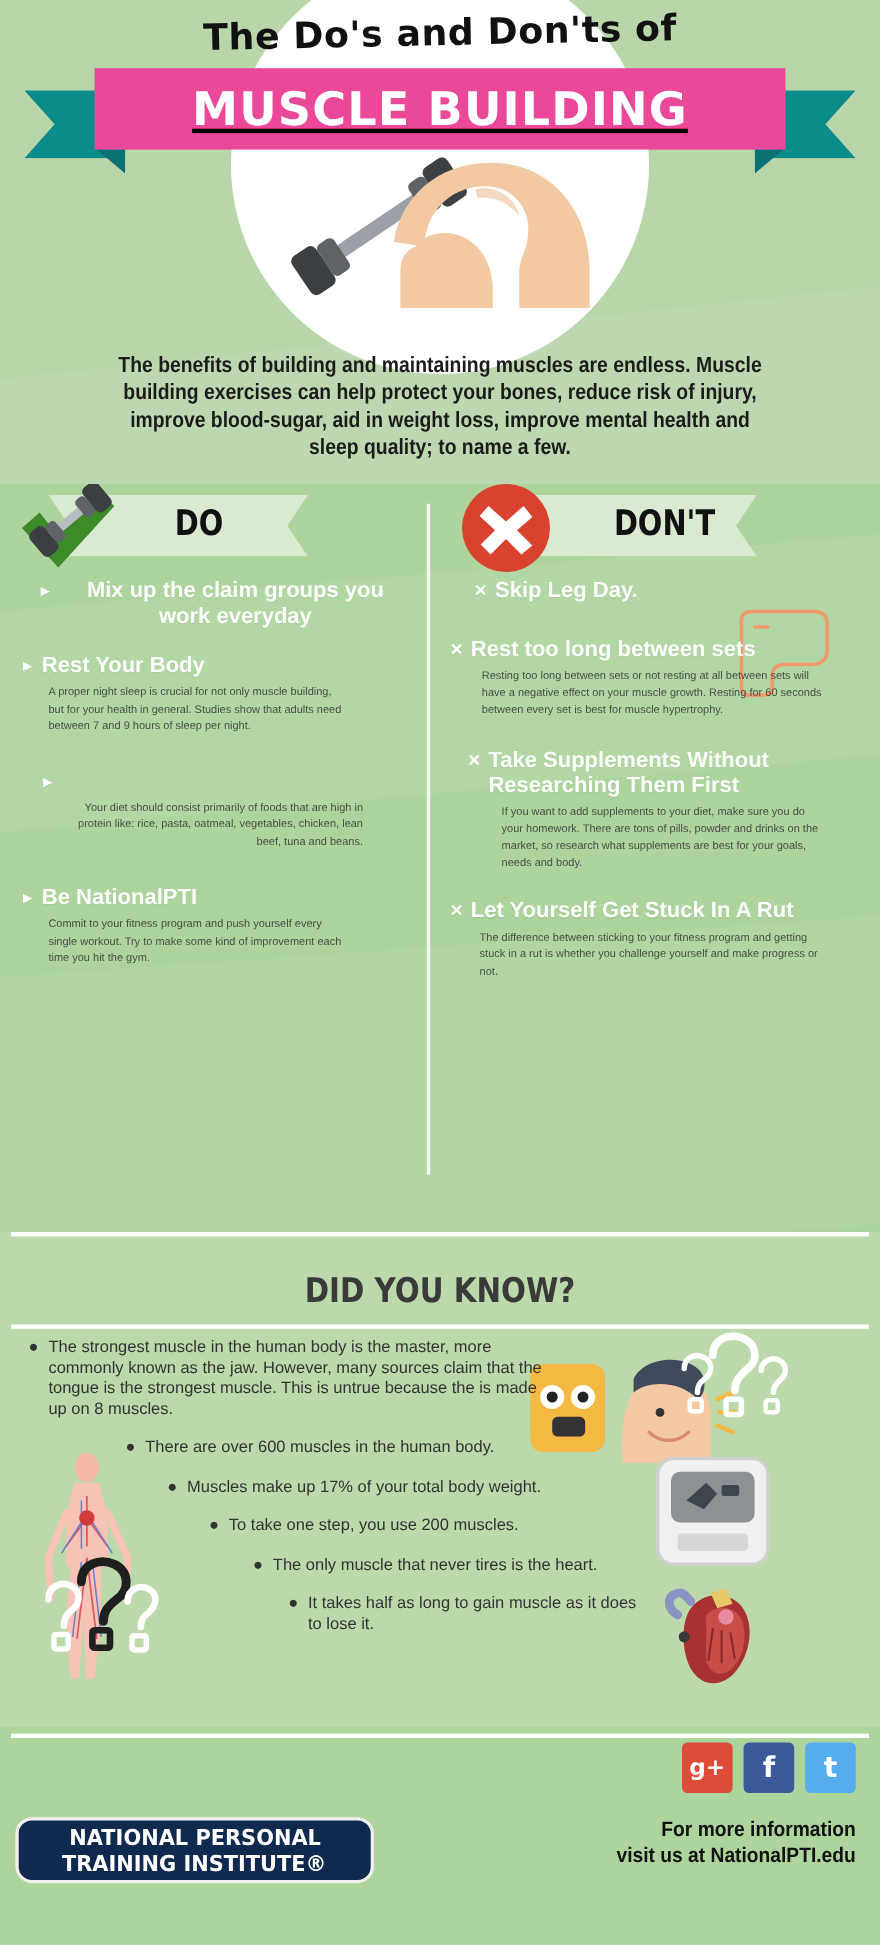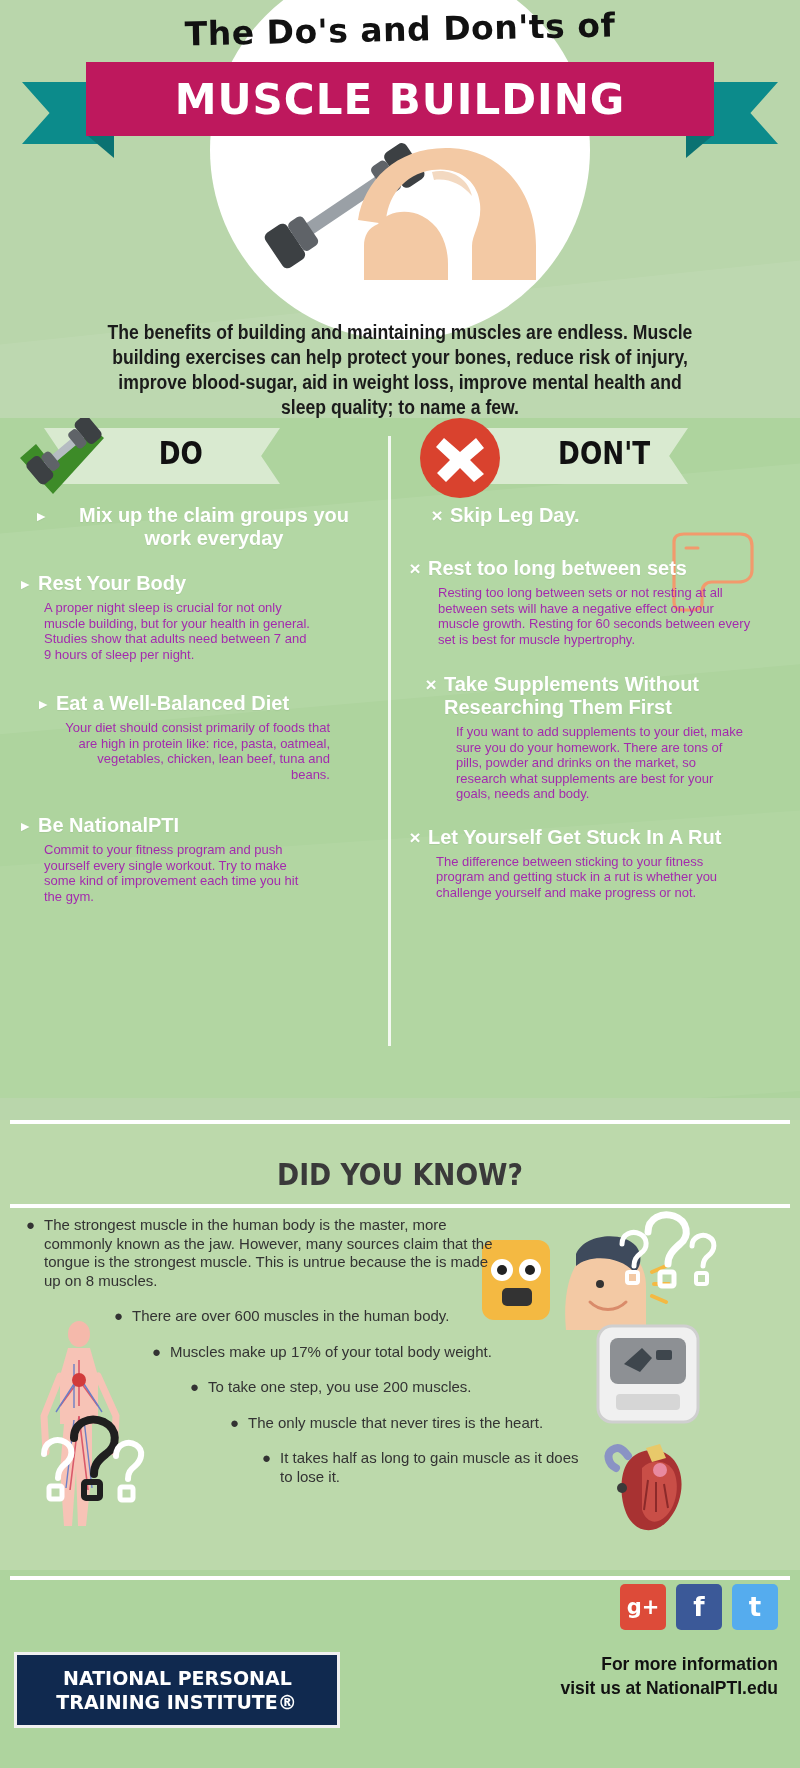--- a/index.html
+++ b/index.html
@@ -26,34 +26,34 @@
                    background:#0c8b8b;
                    clip-path:polygon(0 0,100% 0,100% 100%,0 100%,30% 50%); }
   .ribbon-tail-r { position:absolute; right:22px; top:30px; width:92px; height:62px;
                    background:#0c8b8b;
                    clip-path:polygon(0 0,100% 0,70% 50%,100% 100%,0 100%); }
   .ribbon-fold-l { position:absolute; left:88px; top:84px; width:26px; height:22px;
                    background:#0a7272; clip-path:polygon(0 0,100% 0,100% 100%); }
   .ribbon-fold-r { position:absolute; right:88px; top:84px; width:26px; height:22px;
                    background:#0a7272; clip-path:polygon(0 0,100% 0,0 100%); }
   .ribbon { position:absolute; left:86px; top:10px; width:628px; height:74px;
-            background:#be185d; display:flex; align-items:center; justify-content:center; }
+            background:#ec4899; display:flex; align-items:center; justify-content:center;text-decoration:underline; }
   .ribbon-text { font-family:"DejaVu Sans", sans-serif; font-weight:bold; font-size:42px;
                  color:#fff; letter-spacing:1px; }
 
   
   .illus { position:absolute; left:236px; top:128px; width:330px; height:160px; z-index:4; }
 
   .intro { position:absolute; left:58px; top:320px; width:684px; text-align:center;
            font-family:"Liberation Sans", sans-serif; font-weight:bold;
            font-size:20px; line-height:25px; color:#1b1b1b;
            transform:scaleX(.88); transform-origin:center top; }
 
   
-  .panel { position:absolute; left:0; top:418px; width:800px; height:680px;
+  .panel { position:absolute; left:0; top:440px; width:800px; height:680px;
            background:#aed49e; overflow:hidden; }
   .panel-sheen-a { position:absolute; left:-40px; top:80px; width:900px; height:200px;
                    background:rgba(255,255,255,.07); transform:rotate(-5deg); }
   .panel-sheen-b { position:absolute; left:-40px; top:420px; width:900px; height:280px;
                    background:rgba(255,255,255,.05); transform:rotate(-4deg); }
   .divider { position:absolute; left:388px; top:18px; width:3px; height:610px;
              background:rgba(255,255,255,.85); }
 
   .hdr-band { position:absolute; height:56px; background:#d9ead0;
               clip-path:polygon(0 0,100% 0,92% 50%,100% 100%,0 100%,8% 50%); }
@@ -72,21 +72,21 @@
   .col.do   { left:8px; }
   .col.dont { left:400px; }
 
   .item { position:relative; margin-bottom:4px; }
   .item-head { display:flex; align-items:flex-start; color:#ffffff;
                font-weight:bold; font-size:20px; line-height:23px;
                text-shadow:0 1px 1px rgba(0,0,0,.06); }
   .mk { flex:0 0 auto; width:26px; text-align:center; font-size:15px; line-height:23px; color:#fff; }
   .mk.x { font-size:19px; font-weight:bold; }
   .item-title { flex:1 1 auto; }
-  .item-body { color:#a21caf; opacity:.92; font-size:13px; line-height:15.5px;
+  .item-body { color:#404040; opacity:.92; font-size:10px; line-height:15.5px;
                font-weight:normal; margin-top:5px; }
 
   
   .i-indent-0 .item-head { padding-left:20px; }
   .i-indent-0 .item-title{ text-align:center; }
   .i-indent-1 .item-head { padding-left:4px; }
   .i-indent-1 .item-body { padding-left:36px; padding-right:60px; }
   .i-indent-2 .item-head { padding-left:22px; }
   .i-indent-2 .item-body { padding-left:54px; padding-right:44px;text-align:right; }
   .i-indent-3 .item-head { padding-left:4px; }
@@ -125,22 +125,22 @@
   .art-face   { left:480px; top:106px; width:190px; height:110px; }
   .art-qm-tr  { left:610px; top:86px;  width:110px; height:96px; }
   .art-scale  { left:590px; top:196px; width:116px; height:116px; }
   .art-qm-bl  { left:30px;  top:290px; width:120px; height:110px; }
   .art-heart  { left:598px; top:316px; width:96px;  height:104px; }
 
   
   .footer { position:absolute; left:0; top:1570px; width:800px; height:198px;
             background:#aed49e; }
   .foot-rule { position:absolute; left:10px; top:6px; width:780px; height:4px; background:#fff; }
-  .logo { position:absolute; left:14px; top:82px; width:326px; height:76px;
-          background:#10294f; border:3px solid #f0f0f0; border-radius:0;
+  .logo { position:absolute; left:14px; top:82px; width:326px; height:60px;
+          background:#10294f; border:3px solid #f0f0f0; border-radius:15px;
           display:flex; flex-direction:column; align-items:center; justify-content:center; }
   .logo-l1 { font-family:"DejaVu Sans", sans-serif; font-weight:bold; font-size:20px;
              color:#ffffff; letter-spacing:0; transform:scaleX(.95); }
   .logo-l2 { font-family:"DejaVu Sans", sans-serif; font-weight:bold; font-size:20px;
              color:#ffffff; letter-spacing:0; transform:scaleX(.95); }
   .socials { position:absolute; right:22px; top:14px; display:flex; gap:10px; }
   .soc { width:46px; height:46px; border-radius:5px; display:flex;
          align-items:center; justify-content:center; color:#fff;
          font-family:"DejaVu Sans", sans-serif; font-weight:bold; font-size:26px; }
   .soc.gplus { background:#dd4b39; font-size:21px; }
@@ -230,21 +230,20 @@
       <div class="item i-indent-1" style="margin-top:22px;">
         <div class="item-head">
           <span class="mk">▸</span>
           <span class="item-title">Rest Your Body</span>
         </div>
         <div class="item-body">A proper night sleep is crucial for not only muscle building, but for your health in general. Studies show that adults need between 7 and 9 hours of sleep per night.</div>
       </div>
       <div class="item i-indent-2" style="margin-top:30px;">
         <div class="item-head">
           <span class="mk">▸</span>
-          <span class="item-title">Eat a Well-Balanced Diet</span>
         </div>
         <div class="item-body">Your diet should consist primarily of foods that are high in protein like: rice, pasta, oatmeal, vegetables, chicken, lean beef, tuna and beans.</div>
       </div>
       <div class="item i-indent-3" style="margin-top:32px;">
         <div class="item-head">
           <span class="mk">▸</span>
           <span class="item-title">Be NationalPTI</span>
         </div>
         <div class="item-body">Commit to your fitness program and push yourself every single workout. Try to make some kind of improvement each time you hit the gym.</div>
       </div>

